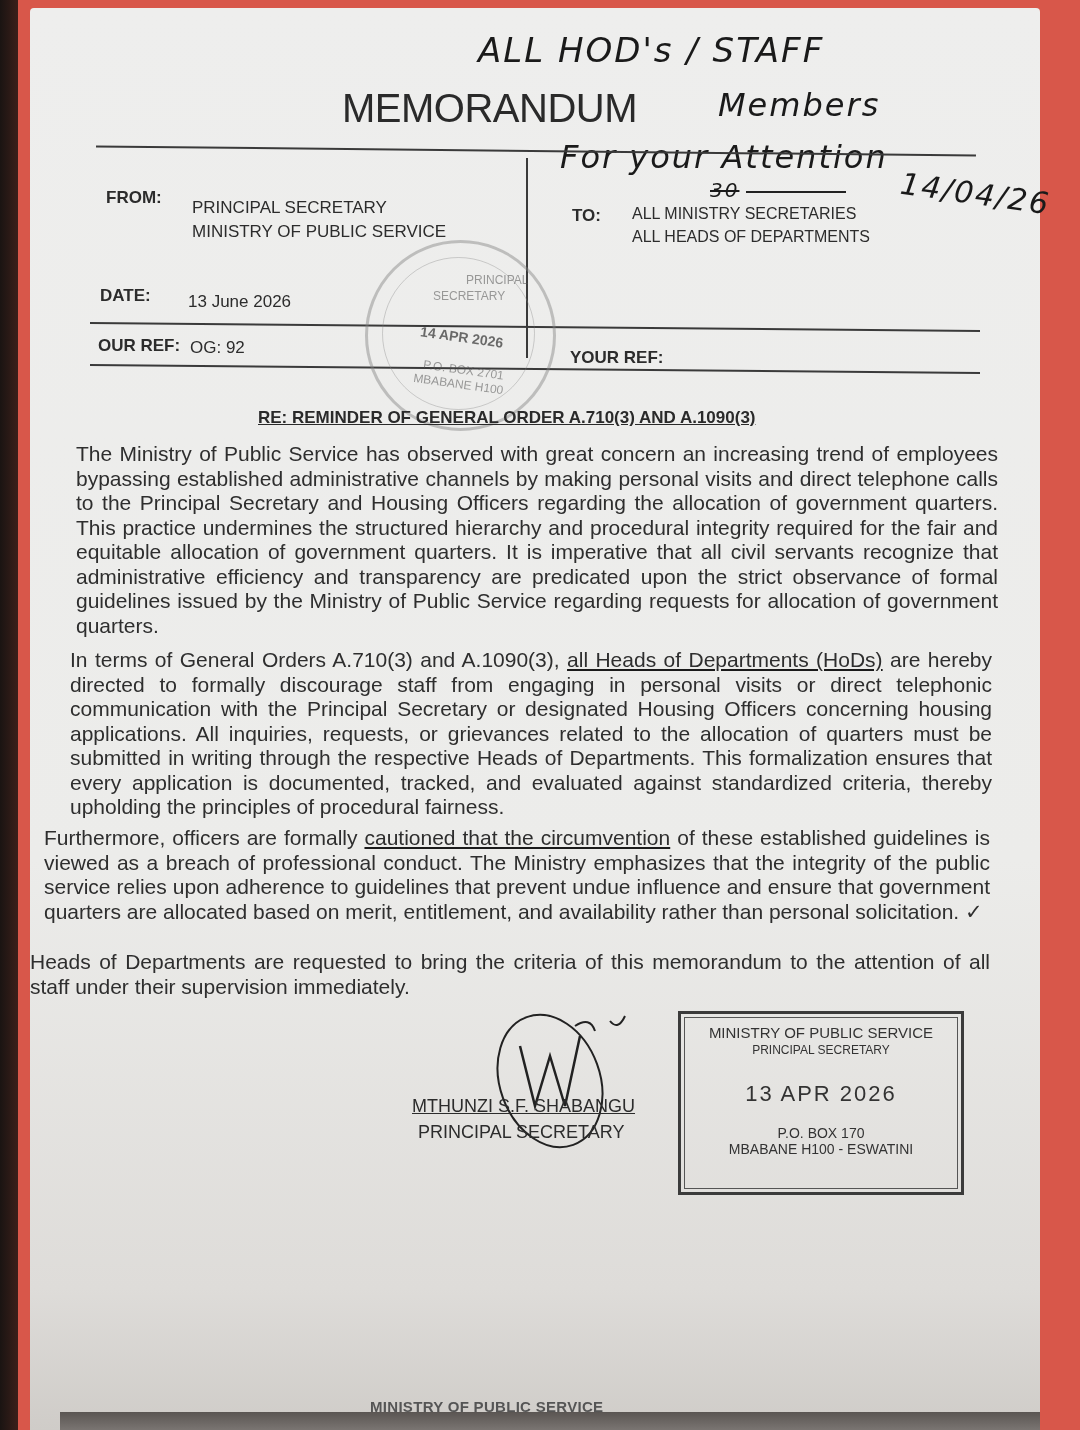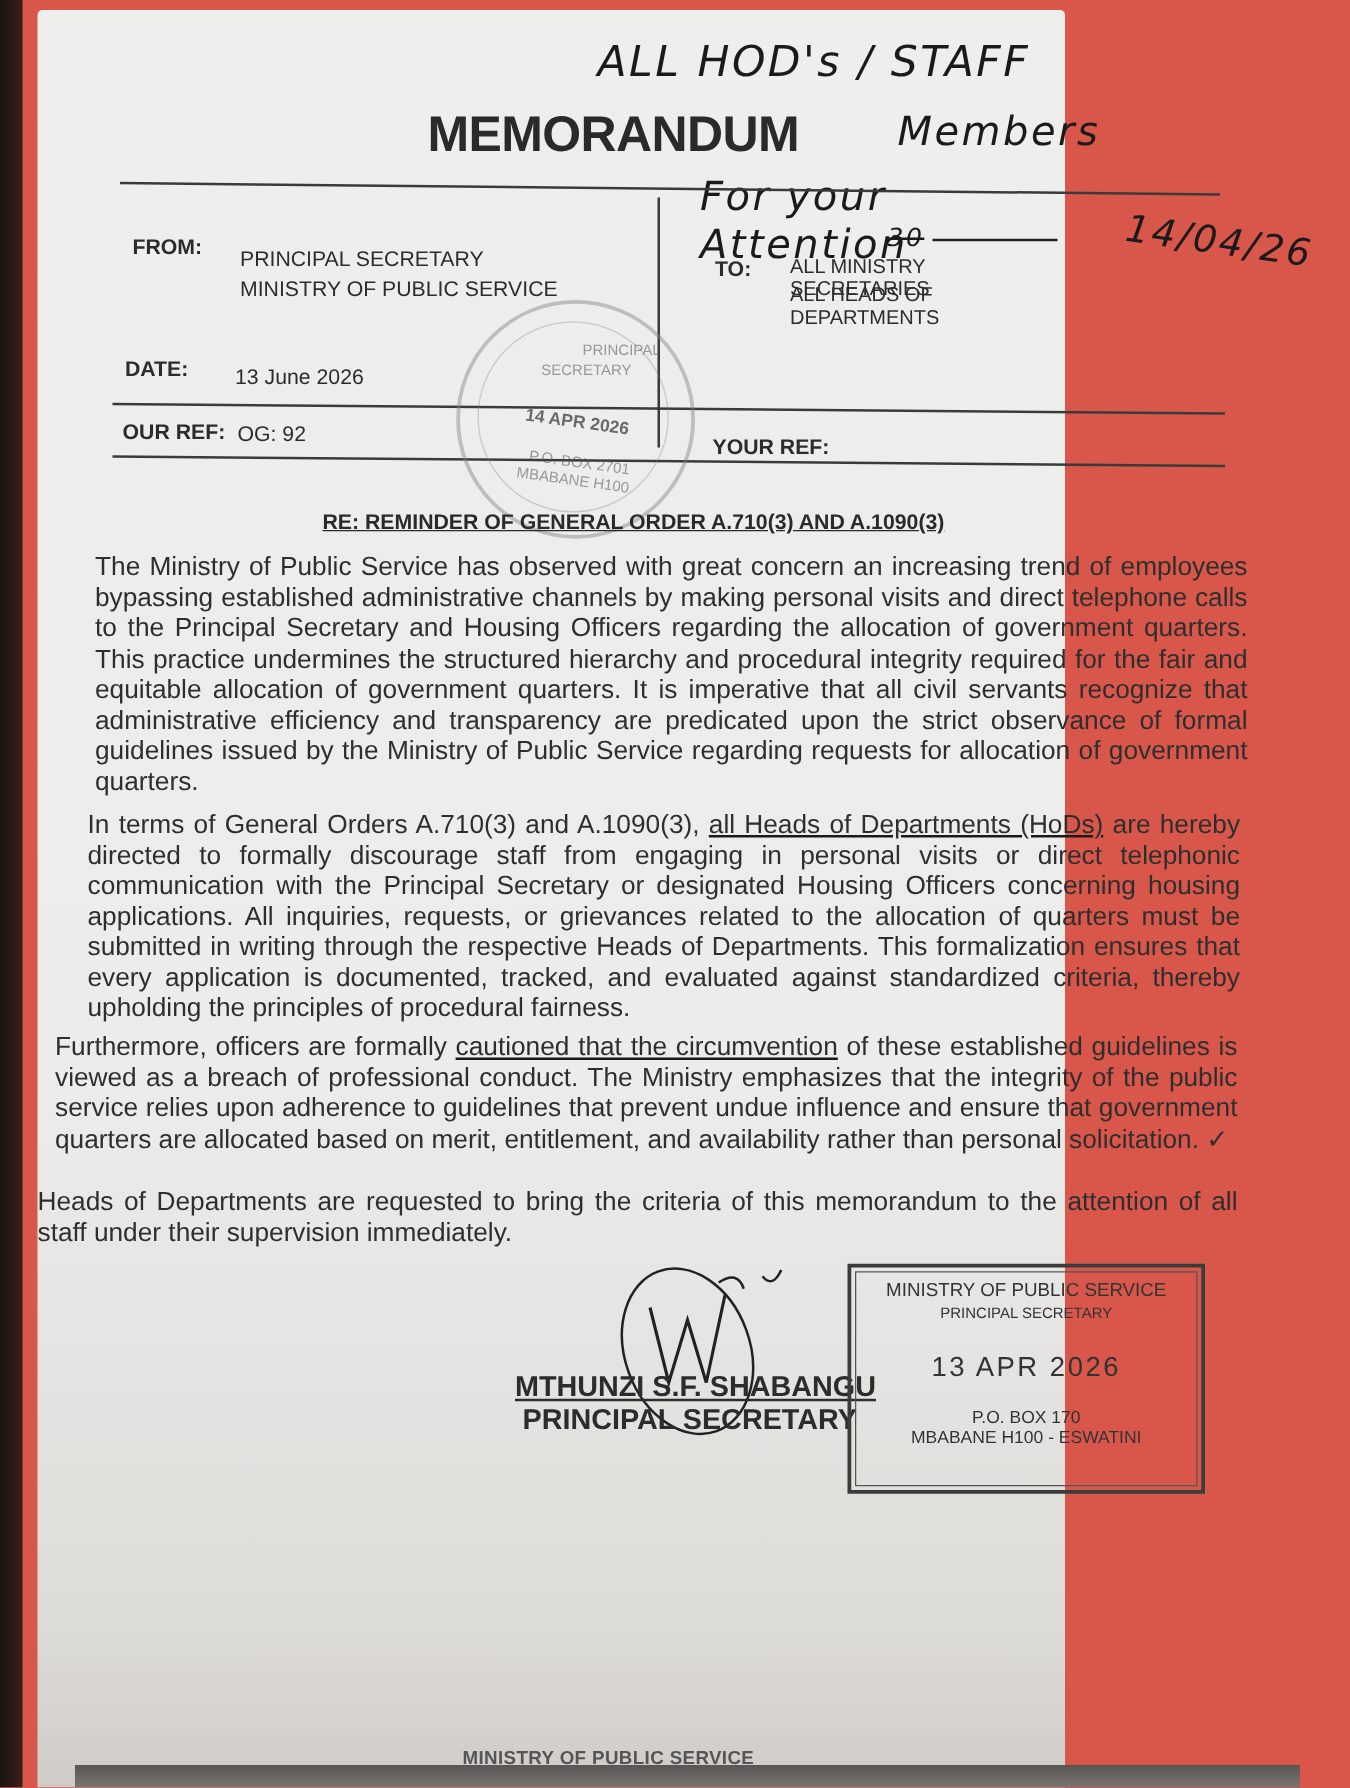--- a/index.html
+++ b/index.html
@@ -6,32 +6,32 @@
   body {
     width:1080px; height:1430px; overflow:hidden; position:relative;
     background:#d8574a;
     font-family:"Liberation Sans", sans-serif;
   }
   .edge-dark {
     position:absolute; left:0; top:0; width:18px; height:1430px;
     background:linear-gradient(90deg,#1a1412,#3a1f1a);
   }
   .paper {
-    position:absolute; left:30px; top:8px; width:822px; height:1422px;
+    position:absolute; left:30px; top:8px; width:1010px; height:1422px;
     background:linear-gradient(180deg,#eeeeed 0%,#ececea 60%,#dedcd9 90%,#cfccc8 100%);
     border-radius:4px 4px 0 0;
     color:#2b2b2b;
   }
   .abs { position:absolute; }
   .hand {
     font-family:"DejaVu Sans", sans-serif; font-weight:normal;
     color:#1a1a1a; font-style:italic; letter-spacing:2px;
   }
   .title {
-    left:312px; top:78px; font-size:40px; font-weight:bold; color:#2a2a2a;
+    left:312px; top:78px; font-size:40px; font-weight:normal; color:#2a2a2a;
     letter-spacing:-0.5px;
   }
   .hline { height:2px; background:#3a3a3a; }
   .vline { width:2px; background:#3a3a3a; }
   .lbl { font-weight:bold; font-size:17px; color:#2c2c2c; }
   .val { font-size:17px; color:#2c2c2c; }
   .re {
     left:228px; top:400px; font-size:17px; font-weight:bold;
     text-decoration:underline; color:#2a2a2a;
   }
@@ -42,21 +42,21 @@
   .u { text-decoration:underline; text-decoration-color:#1a1a1a; }
   .stamp-round {
     left:335px; top:232px; width:185px; height:185px; border-radius:50%;
     border:3px solid rgba(130,130,130,0.45);
   }
   .stamp-round-inner {
     position:absolute; left:14px; top:14px; width:151px; height:151px;
     border-radius:50%; border:1px solid rgba(130,130,130,0.35);
   }
   .stamp-text { color:rgba(80,80,80,0.55); font-size:12px; }
-  .sig-name { font-weight:bold; font-size:23px; color:#2c2c2c;text-align:right; }
+  .sig-name { font-weight:normal; font-size:18px; color:#2c2c2c;text-align:right; }
   .stamp-box {
     left:648px; top:1003px; width:280px; height:178px;
     border:3px solid #3b3b3b; outline:1px solid #555; outline-offset:-7px;
     background:transparent;
   }
   .stamp-box div { text-align:center; color:#333; }
   .footer {
     left:340px; top:1390px; font-size:15px; color:#555; font-weight:bold;
     letter-spacing:0.3px;
   }

